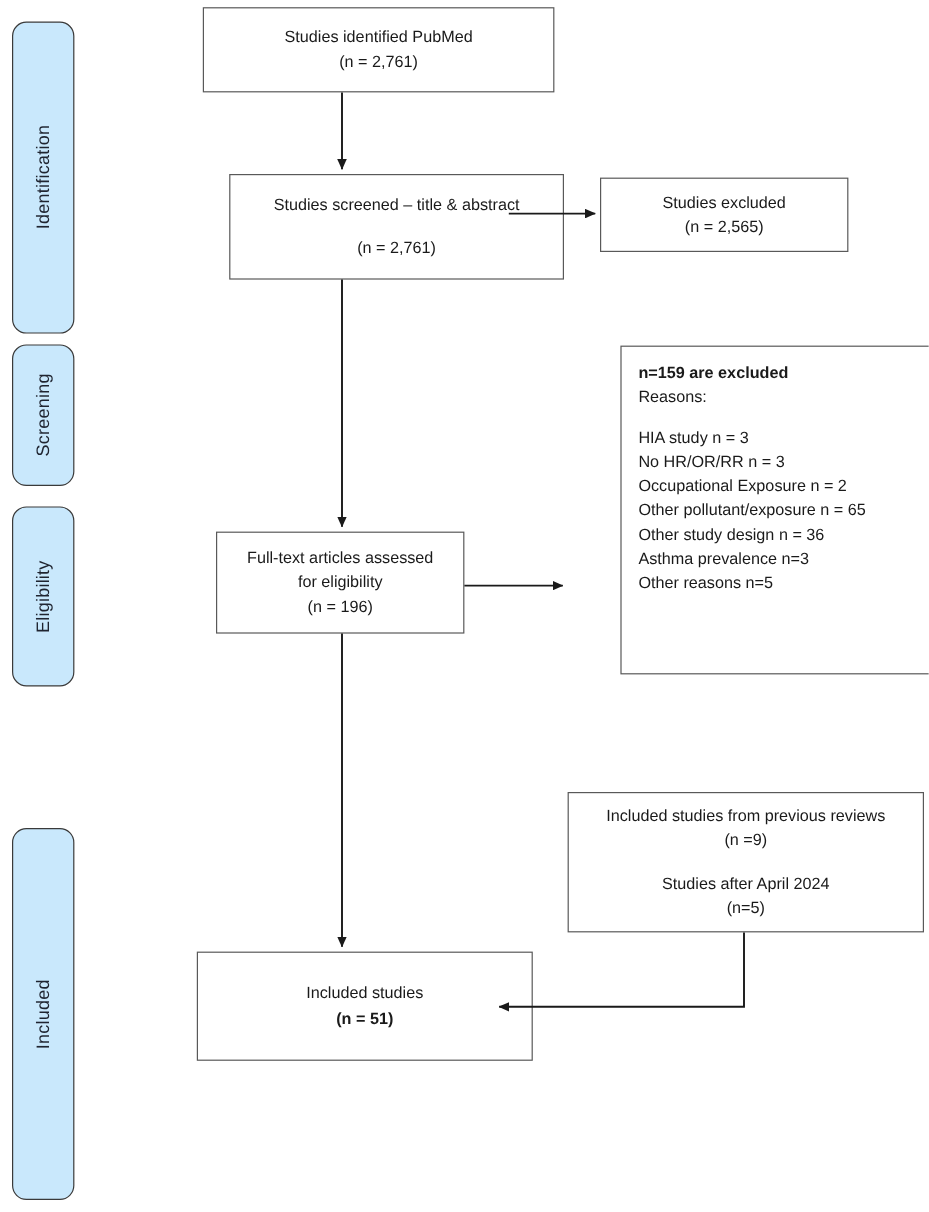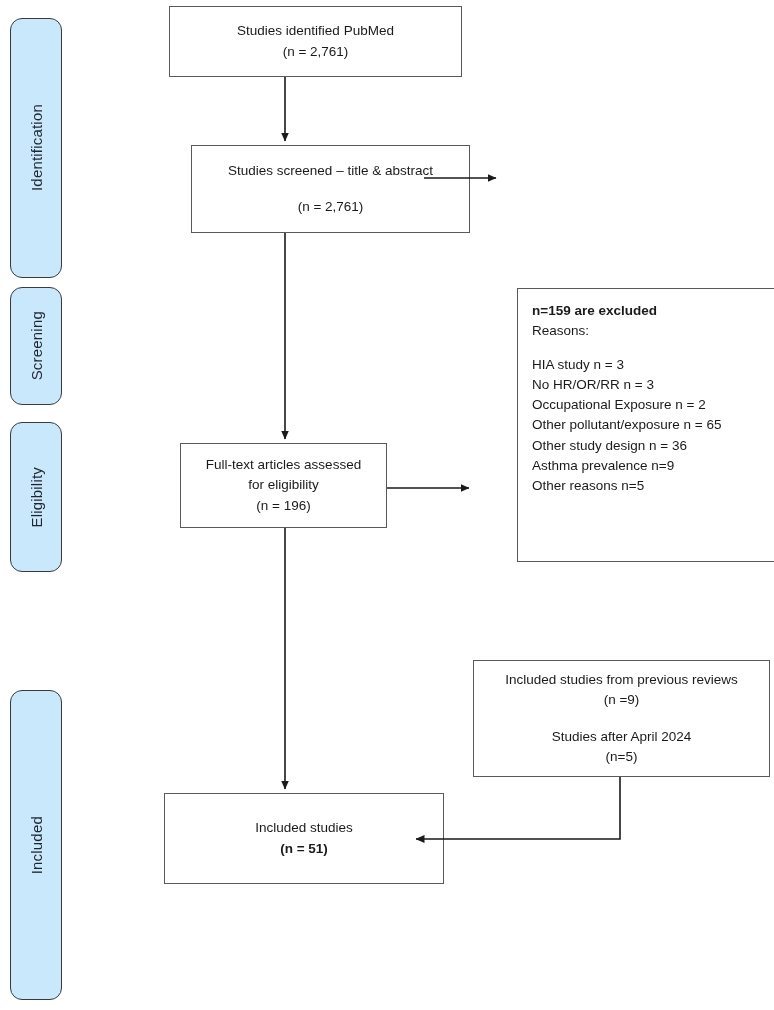--- a/index.html
+++ b/index.html
@@ -96,37 +96,41 @@
   <div class="flow-box" style="left:145px; top:6px; width:293px; height:71px;margin-left:24px;">
     <span class="line">Studies identified PubMed</span>
     <span class="line">(n = 2,761)</span>
   </div>
 
   <div class="flow-box" style="left:145px; top:145px; width:279px; height:88px;margin-left:46px;">
     <span class="line">Studies screened – title &amp; abstract</span>
     <span class="line gap">(n = 2,761)</span>
   </div>
 
+  <div class="flow-box" style="left:500px; top:148px; width:207px; height:62px;">
+    <span class="line">Studies excluded</span>
+    <span class="line">(n = 2,565)</span>
+  </div>
 
   <div class="flow-box" style="left:180px; top:443px; width:207px; height:85px;">
     <span class="line">Full-text articles assessed</span>
     <span class="line">for eligibility</span>
     <span class="line">(n = 196)</span>
   </div>
 
   <div class="flow-box align-left" style="left:473px; top:288px; width:297px; height:274px;">
     <span class="line bold">n=159 are excluded</span>
     <span class="line">Reasons:</span>
     <span class="line spacer"></span>
     <span class="line">HIA study n = 3</span>
     <span class="line">No HR/OR/RR n = 3</span>
     <span class="line">Occupational Exposure  n = 2</span>
     <span class="line">Other pollutant/exposure n = 65</span>
     <span class="line">Other study design n = 36</span>
-    <span class="line">Asthma prevalence n=9</span>
+    <span class="line">Asthma prevalence n=3</span>
     <span class="line">Other reasons n=5</span>
   </div>
 
   <div class="flow-box" style="left:473px; top:660px; width:297px; height:117px;">
     <span class="line">Included studies from previous reviews</span>
     <span class="line">(n =9)</span>
     <span class="line gap">Studies after April 2024</span>
     <span class="line">(n=5)</span>
   </div>
 

